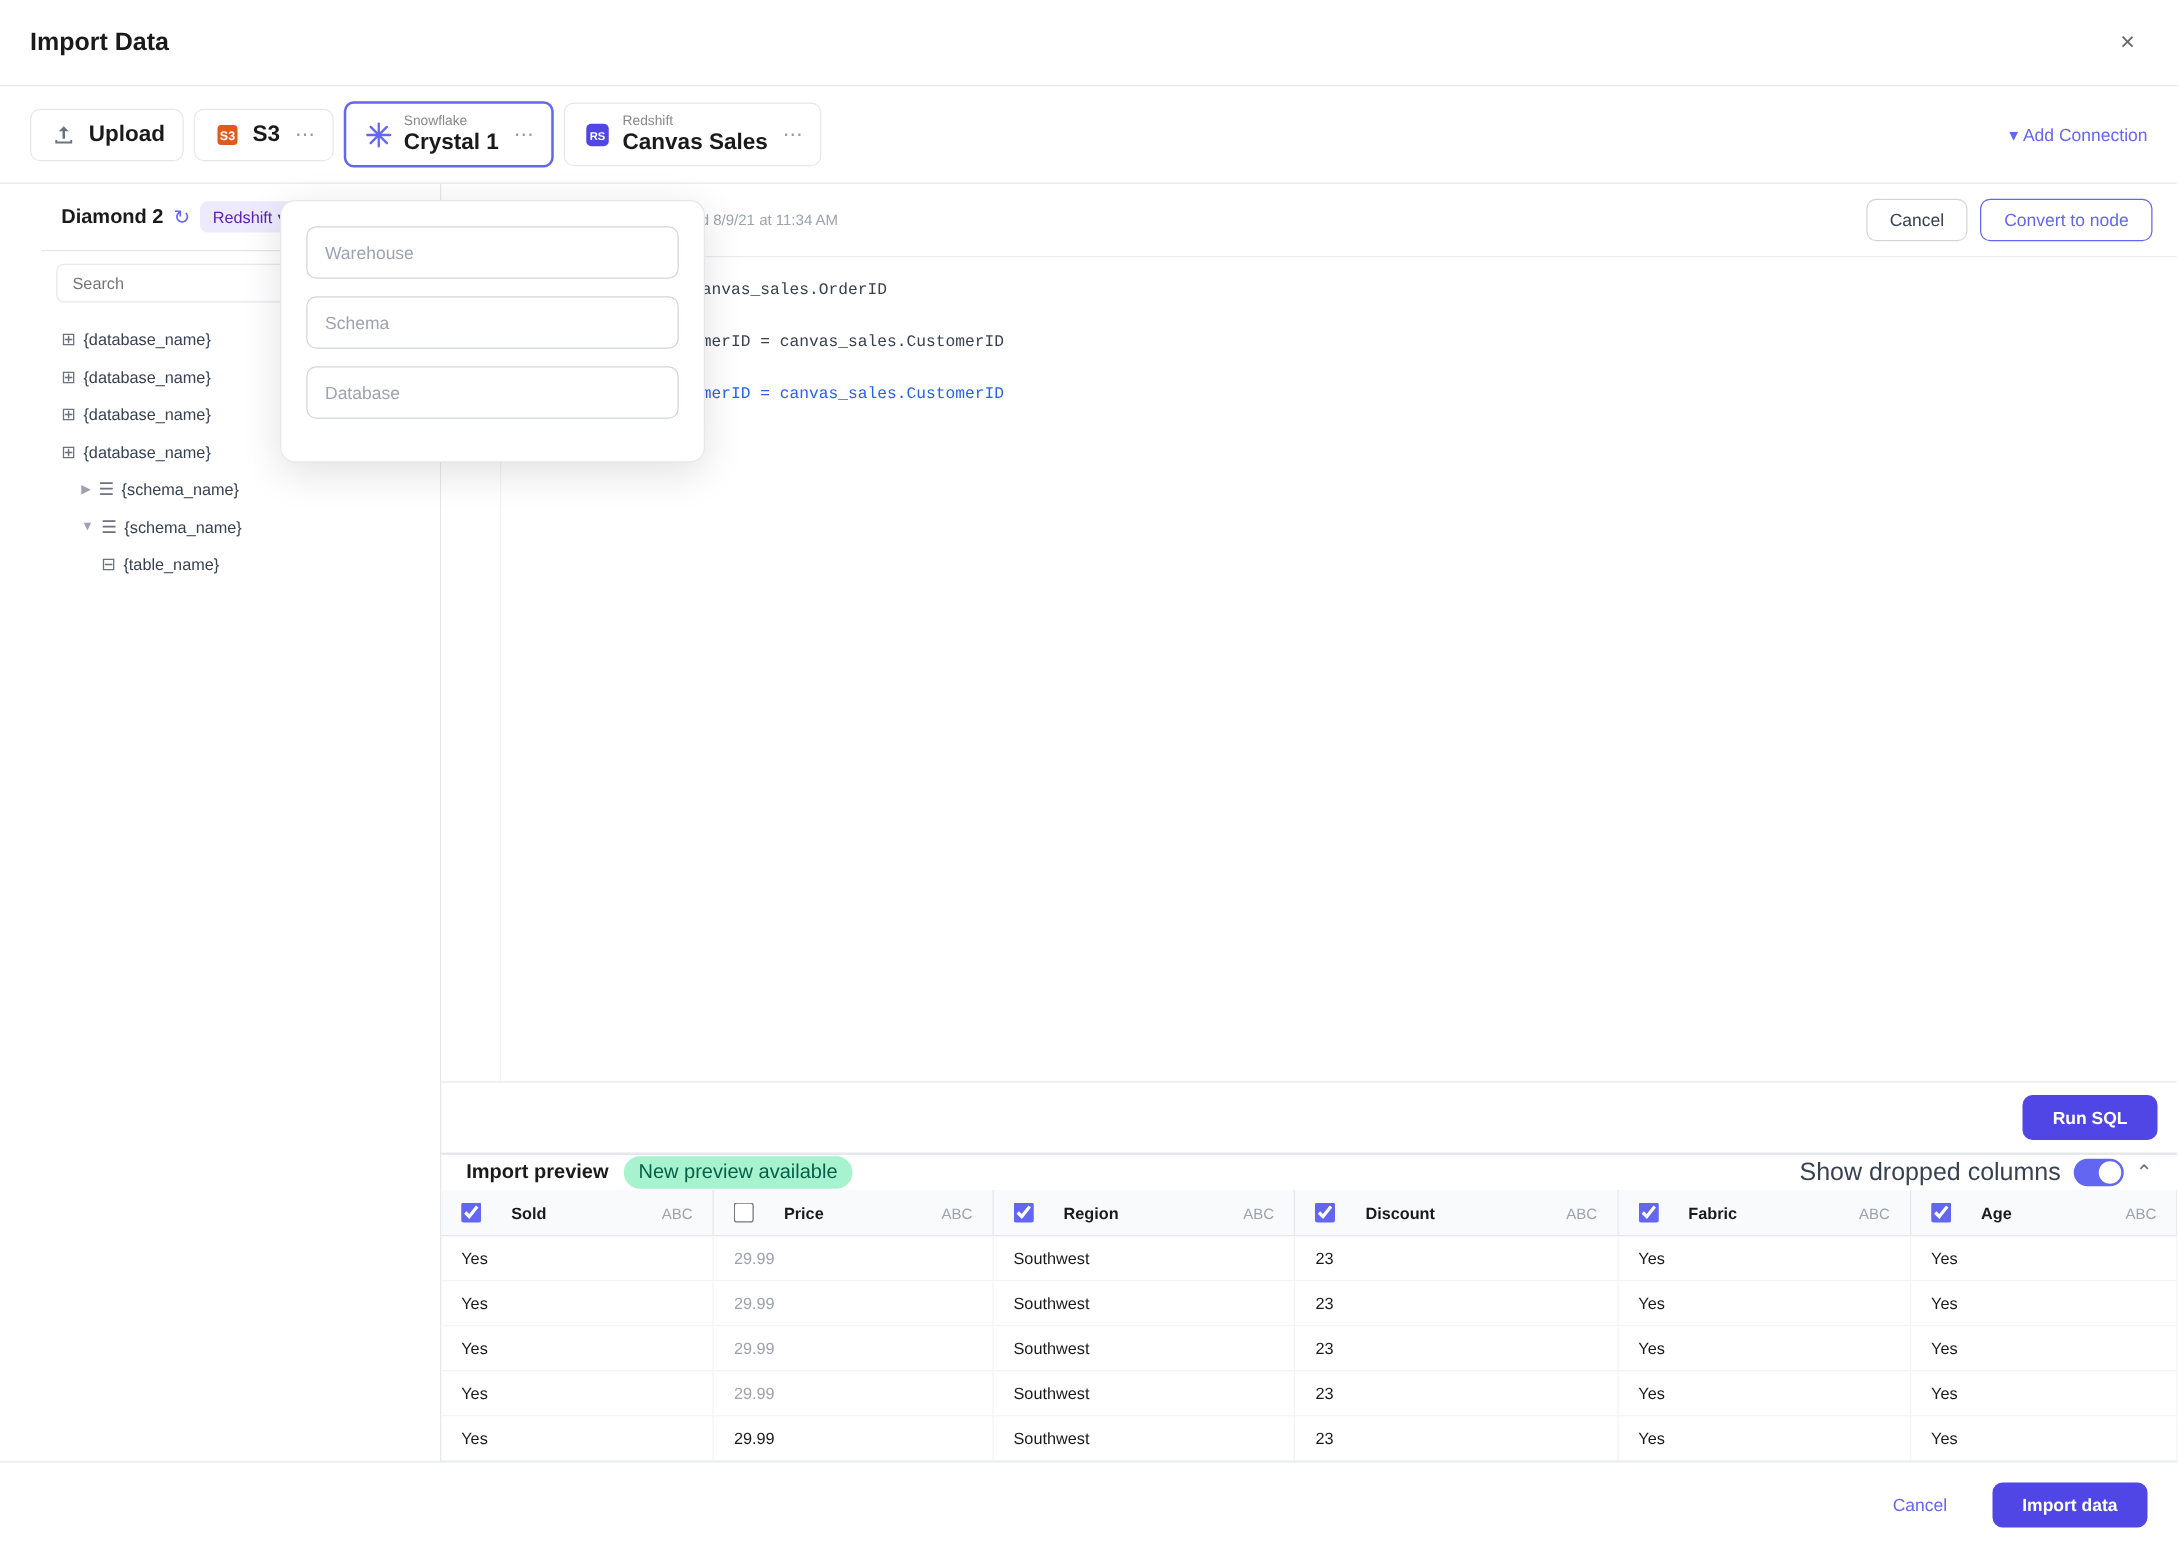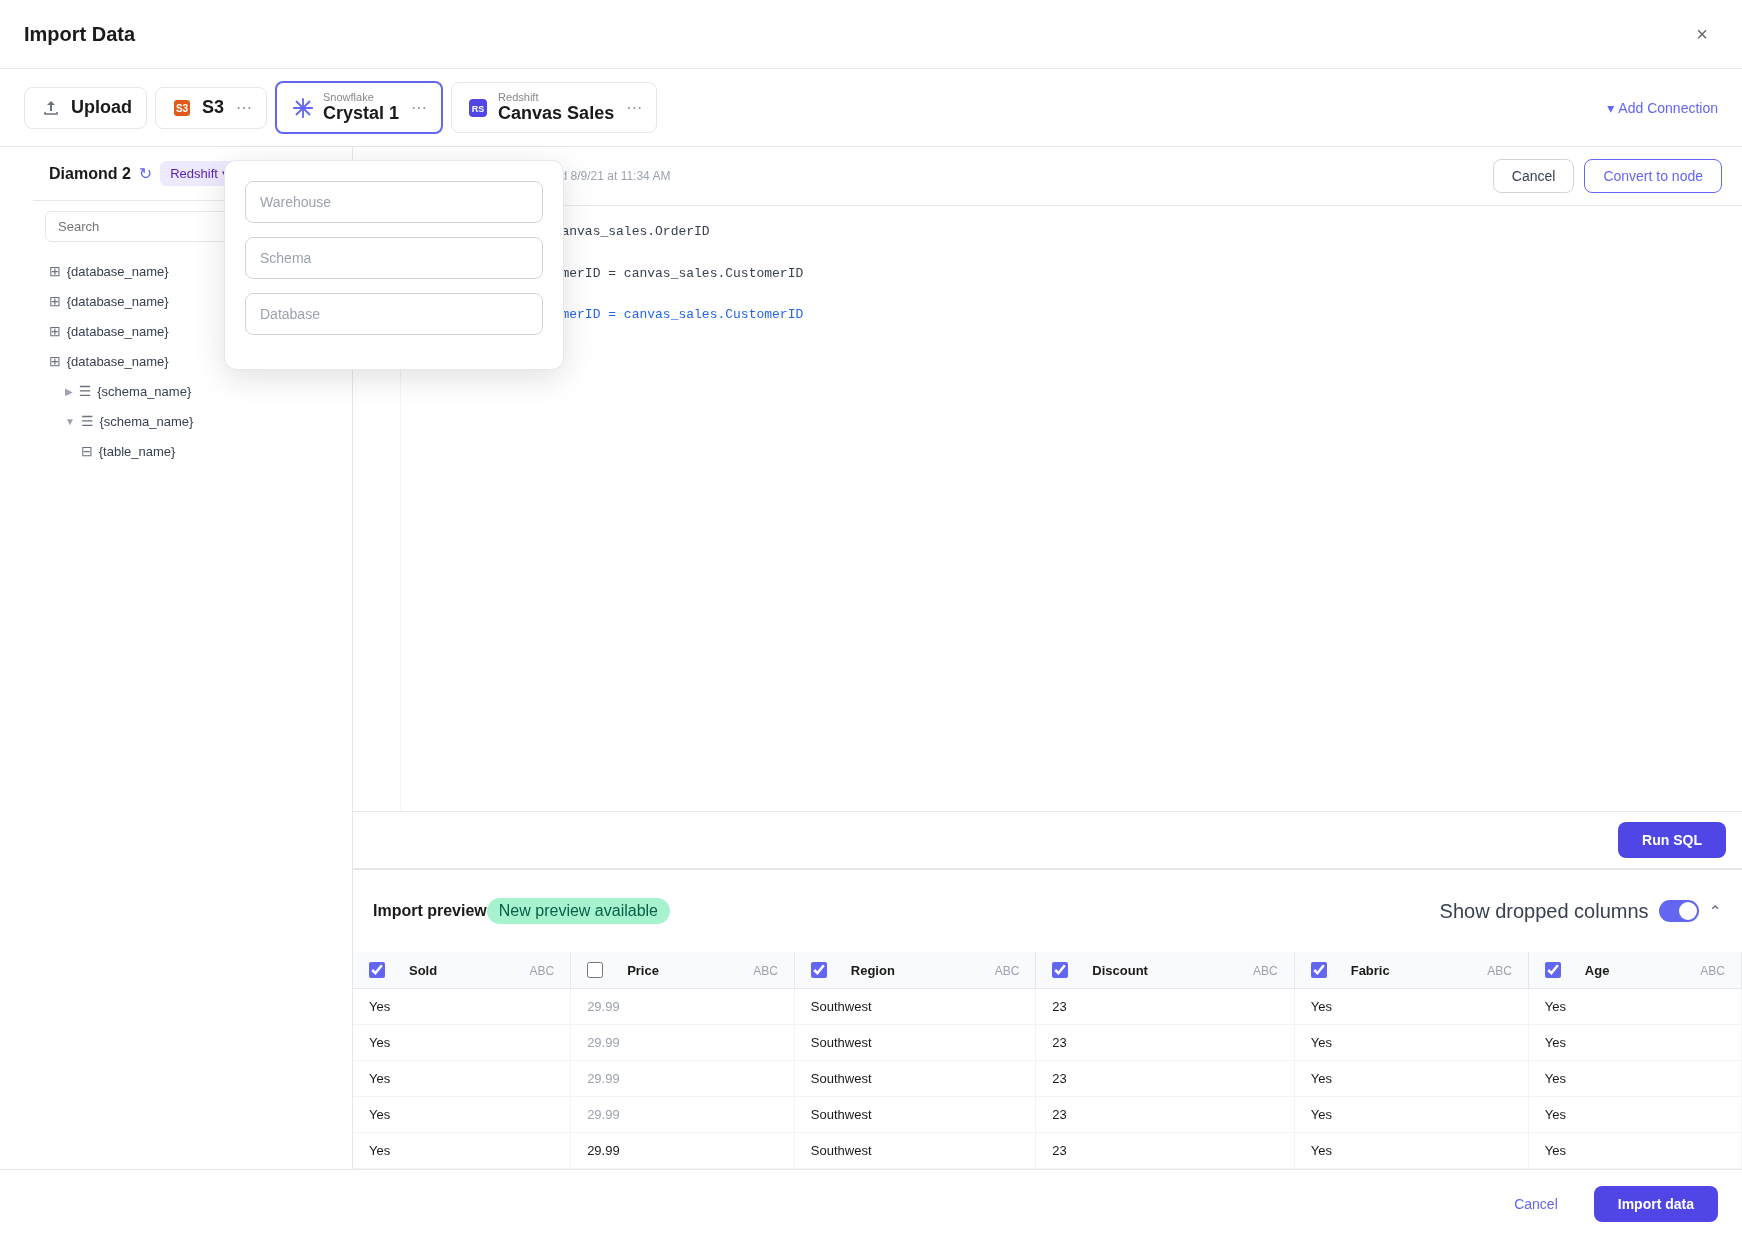--- a/index.html
+++ b/index.html
@@ -65,21 +65,21 @@
     .sql-code { flex: 1; padding: 16px 20px; font-family: 'Courier New', monospace; font-size: 13px; line-height: 1.6; color: #374151; overflow-y: auto; }
     .sql-line { white-space: pre; }
     .sql-keyword { color: #1e40af; }
     .sql-normal { color: #374151; }
 
     .run-sql-bar { display: flex; justify-content: flex-end; padding: 10px 16px; border-top: 1px solid #e5e7eb; }
     .btn-run-sql { padding: 10px 24px; background: #4f46e5; color: #fff; border: none; border-radius: 8px; font-size: 14px; font-weight: 600; cursor: pointer; }
 
     
     .preview-section { border-top: 2px solid #e5e7eb; }
-    .preview-header { display: flex; align-items: center; padding: 28px 20px; }
+    .preview-header { display: flex; align-items: center; padding: 1px 20px; gap: 12px; }
     .preview-title { font-size: 16px; font-weight: 700; }
     .preview-badge { background: #a7f3d0; color: #065f46; font-size: 16px; padding: 4px 12px; border-radius: 20px; font-weight: 500; }
     .preview-actions { margin-left: auto; display: flex; align-items: center; gap: 10px; }
     .toggle-label { font-size: 20px; color: #374151; }
     .toggle { width: 40px; height: 22px; background: #6366f1; border-radius: 11px; position: relative; cursor: pointer; }
     .toggle-knob { width: 18px; height: 18px; background: #fff; border-radius: 50%; position: absolute; top: 2px; right: 2px; }
     .collapse-icon { color: #6b7280; cursor: pointer; font-size: 16px; }
 
     
     .data-table { width: 100%; border-collapse: collapse; }

